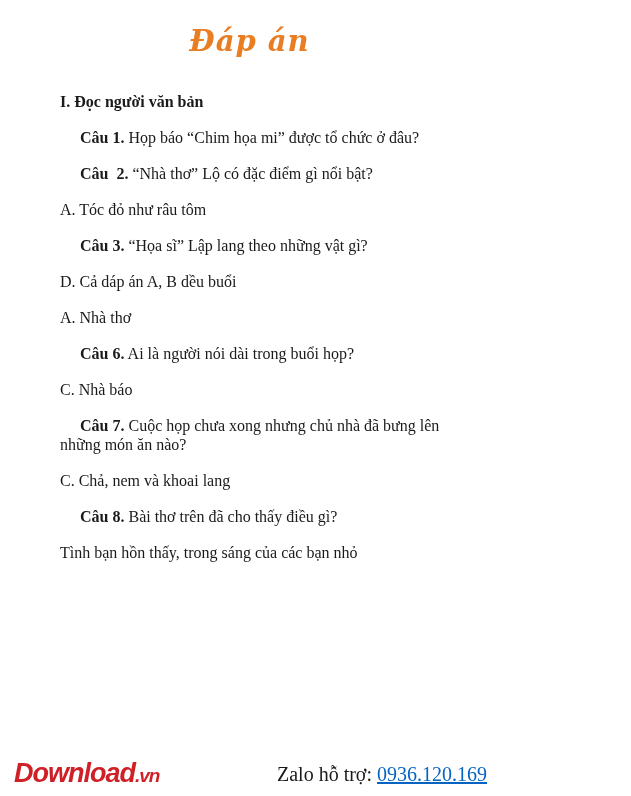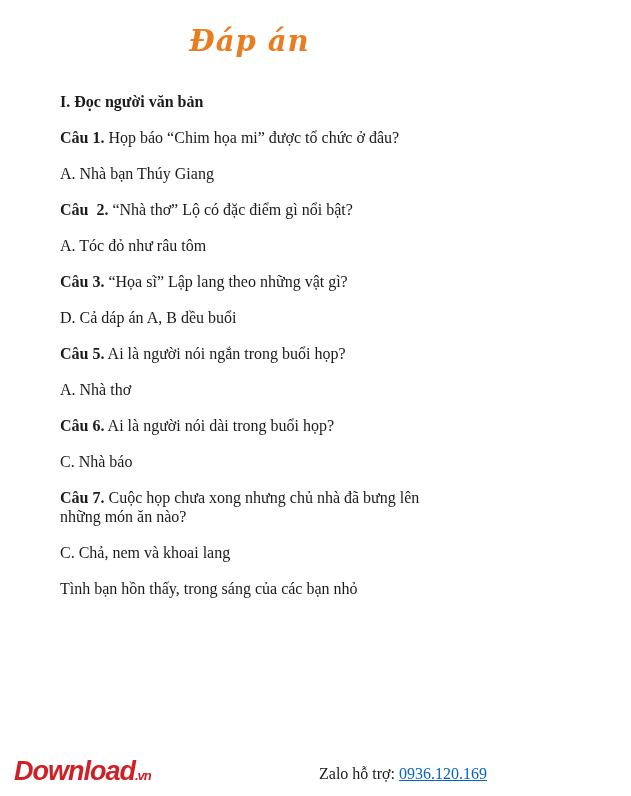--- a/index.html
+++ b/index.html
@@ -34,20 +34,21 @@
     margin: 0 0 17px 0;
     font-size: 16px;
     line-height: 19px;
     white-space: pre-wrap;
   }
   .section-heading {
     font-weight: bold;
   }
   .q b {
     white-space: pre-wrap;
+    margin-left: 20px;
   }
   .footer {
     position: absolute;
     left: 0;
     right: 0;
     bottom: 6px;
     display: flex;
     justify-content: space-between;
     align-items: flex-end;
     padding: 0 12px 0 14px;
@@ -55,24 +56,24 @@
   .logo {
     font-family: "Liberation Sans", sans-serif;
     font-style: italic;
     font-weight: bold;
     font-size: 27px;
     line-height: 28px;
     color: #cf2027;
     letter-spacing: -1px;
   }
   .logo .vn {
-    font-size: 13px;
+    font-size: 19px;
   }
   .support {
-    font-size: 16px;
+    font-size: 20px;
     line-height: 24px;
     padding-bottom: 4px;
     color: #1a1a1a;
   }
   .support a {
     color: #0563c1;
     text-decoration: underline;
   }
 </style>
 </head>
@@ -80,38 +81,37 @@
 
 <div class="page">
 
   <h1 class="doc-title">Đáp án</h1>
 
   <div class="content">
 
     <p class="line section-heading">I. Đọc người văn bản</p>
 
     <p class="line q"><b>Câu 1.</b> <span>Họp báo “Chim họa mi” được tổ chức ở đâu?</span></p>
-    <p class="line a">A. Nhà bạn Thúy Giang</p>
 
     <p class="line q"><b>Câu  2.</b> <span>“Nhà thơ” Lộ có đặc điểm gì nổi bật?</span></p>
     <p class="line a">A. Tóc đỏ như râu tôm</p>
 
     <p class="line q"><b>Câu 3.</b> <span>“Họa sĩ” Lập lang theo những vật gì?</span></p>
     <p class="line a">D. Cả dáp án A, B dều buổi</p>
 
 
-    <p class="line q"><b>Câu 5.</b> <span>Ai là người nói ngắn trong buổi họp?</span></p>
     <p class="line a">A. Nhà thơ</p>
 
     <p class="line q"><b>Câu 6.</b> <span>Ai là người nói dài trong buổi họp?</span></p>
     <p class="line a">C. Nhà báo</p>
 
     <p class="line q"><b>Câu 7.</b> <span>Cuộc họp chưa xong nhưng chủ nhà đã bưng lên những món ăn nào?</span></p>
     <p class="line a">C. Chả, nem và khoai lang</p>
 
+    <p class="line q"><b>Câu 8.</b> <span>Bài thơ trên đã cho thấy điều gì?</span></p>
     <p class="line a">Tình bạn hồn thấy, trong sáng của các bạn nhỏ</p>
 
   </div>
 
   <div class="footer">
     <div class="logo"><span>Download</span><span class="vn">.vn</span></div>
     <div class="support"><span>Zalo hỗ trợ: </span><a href="#">0936.120.169</a></div>
   </div>
 
 </div>

